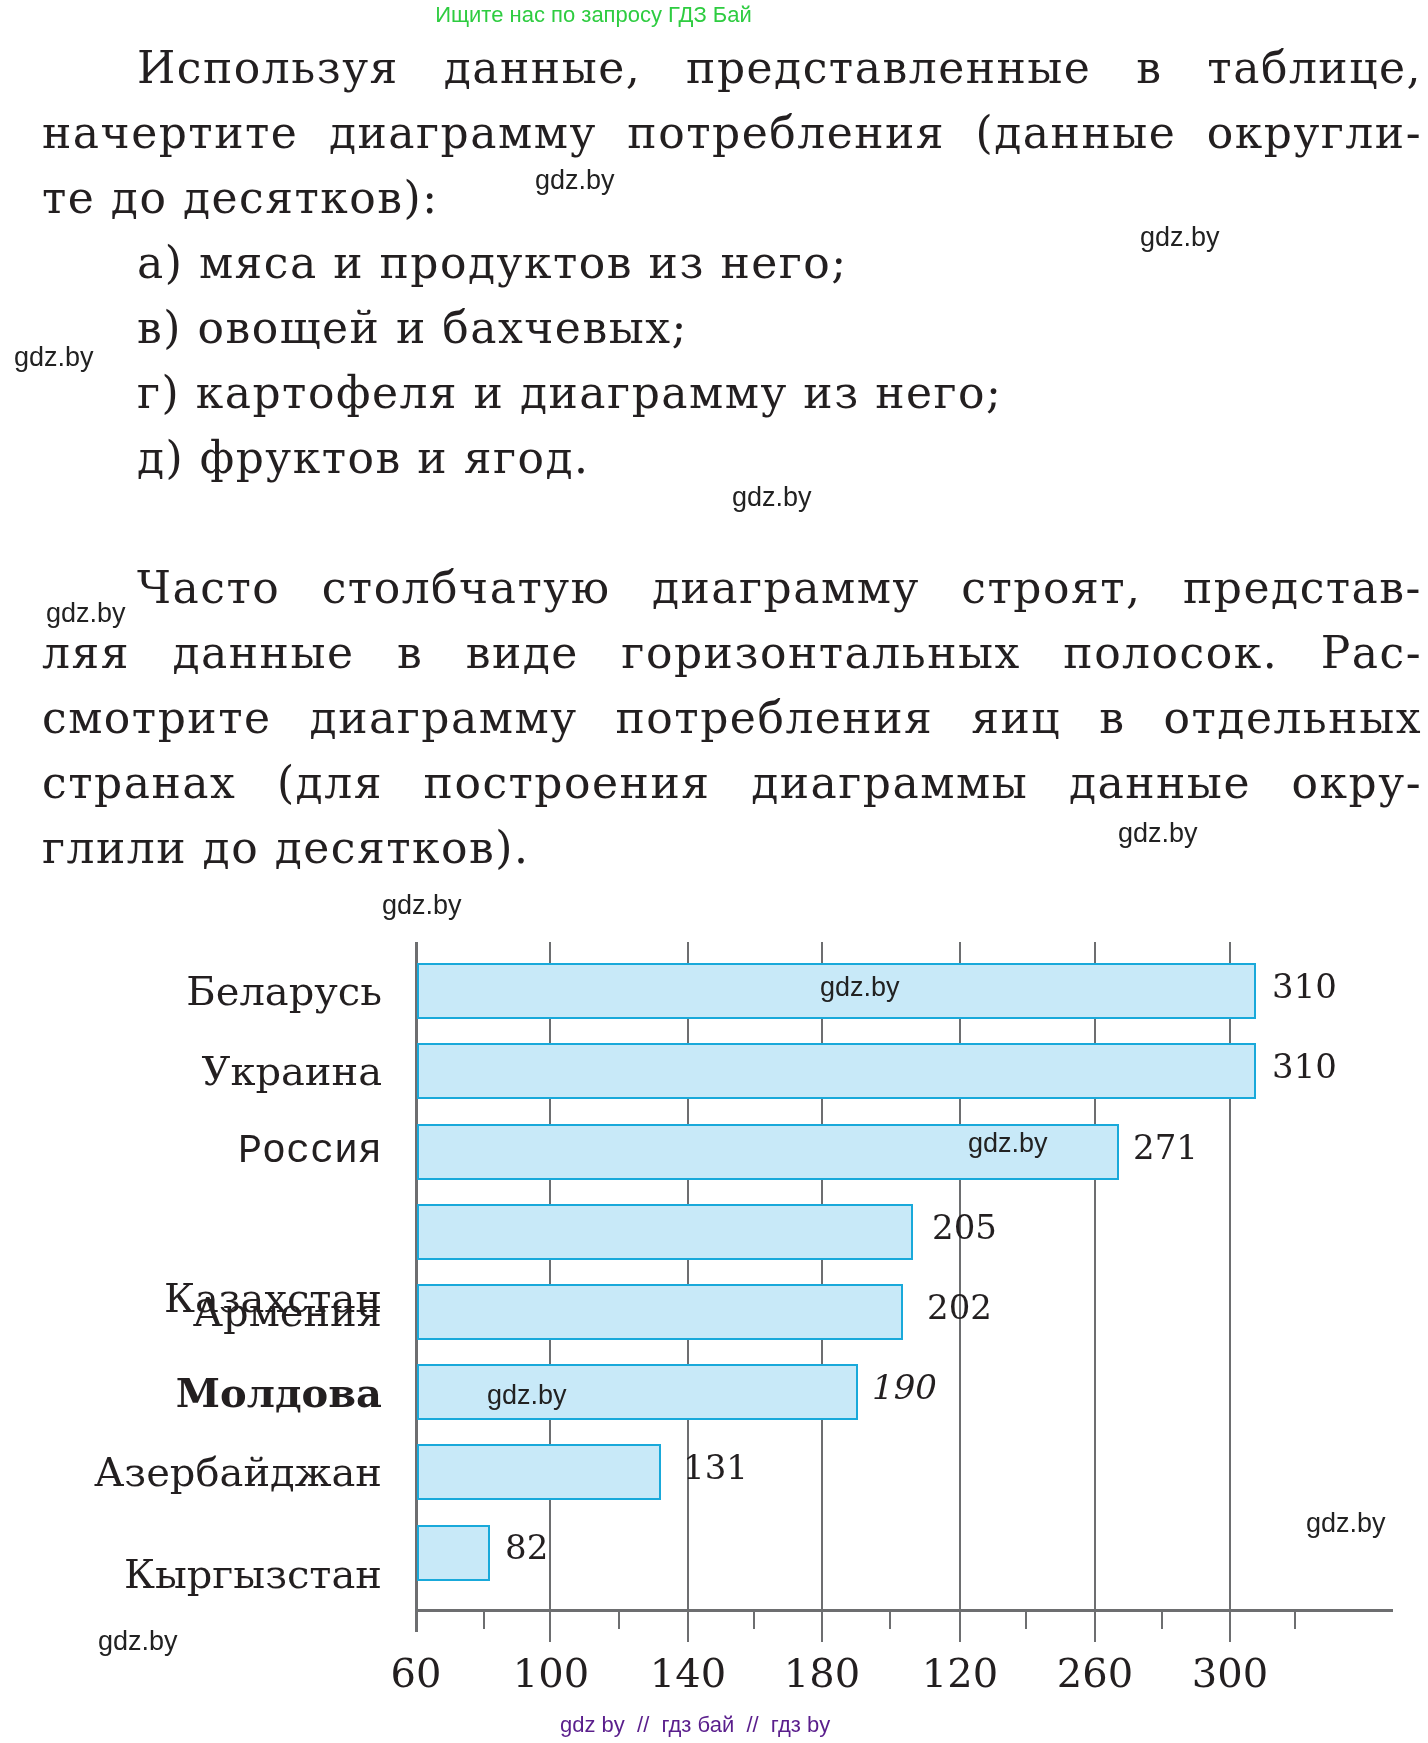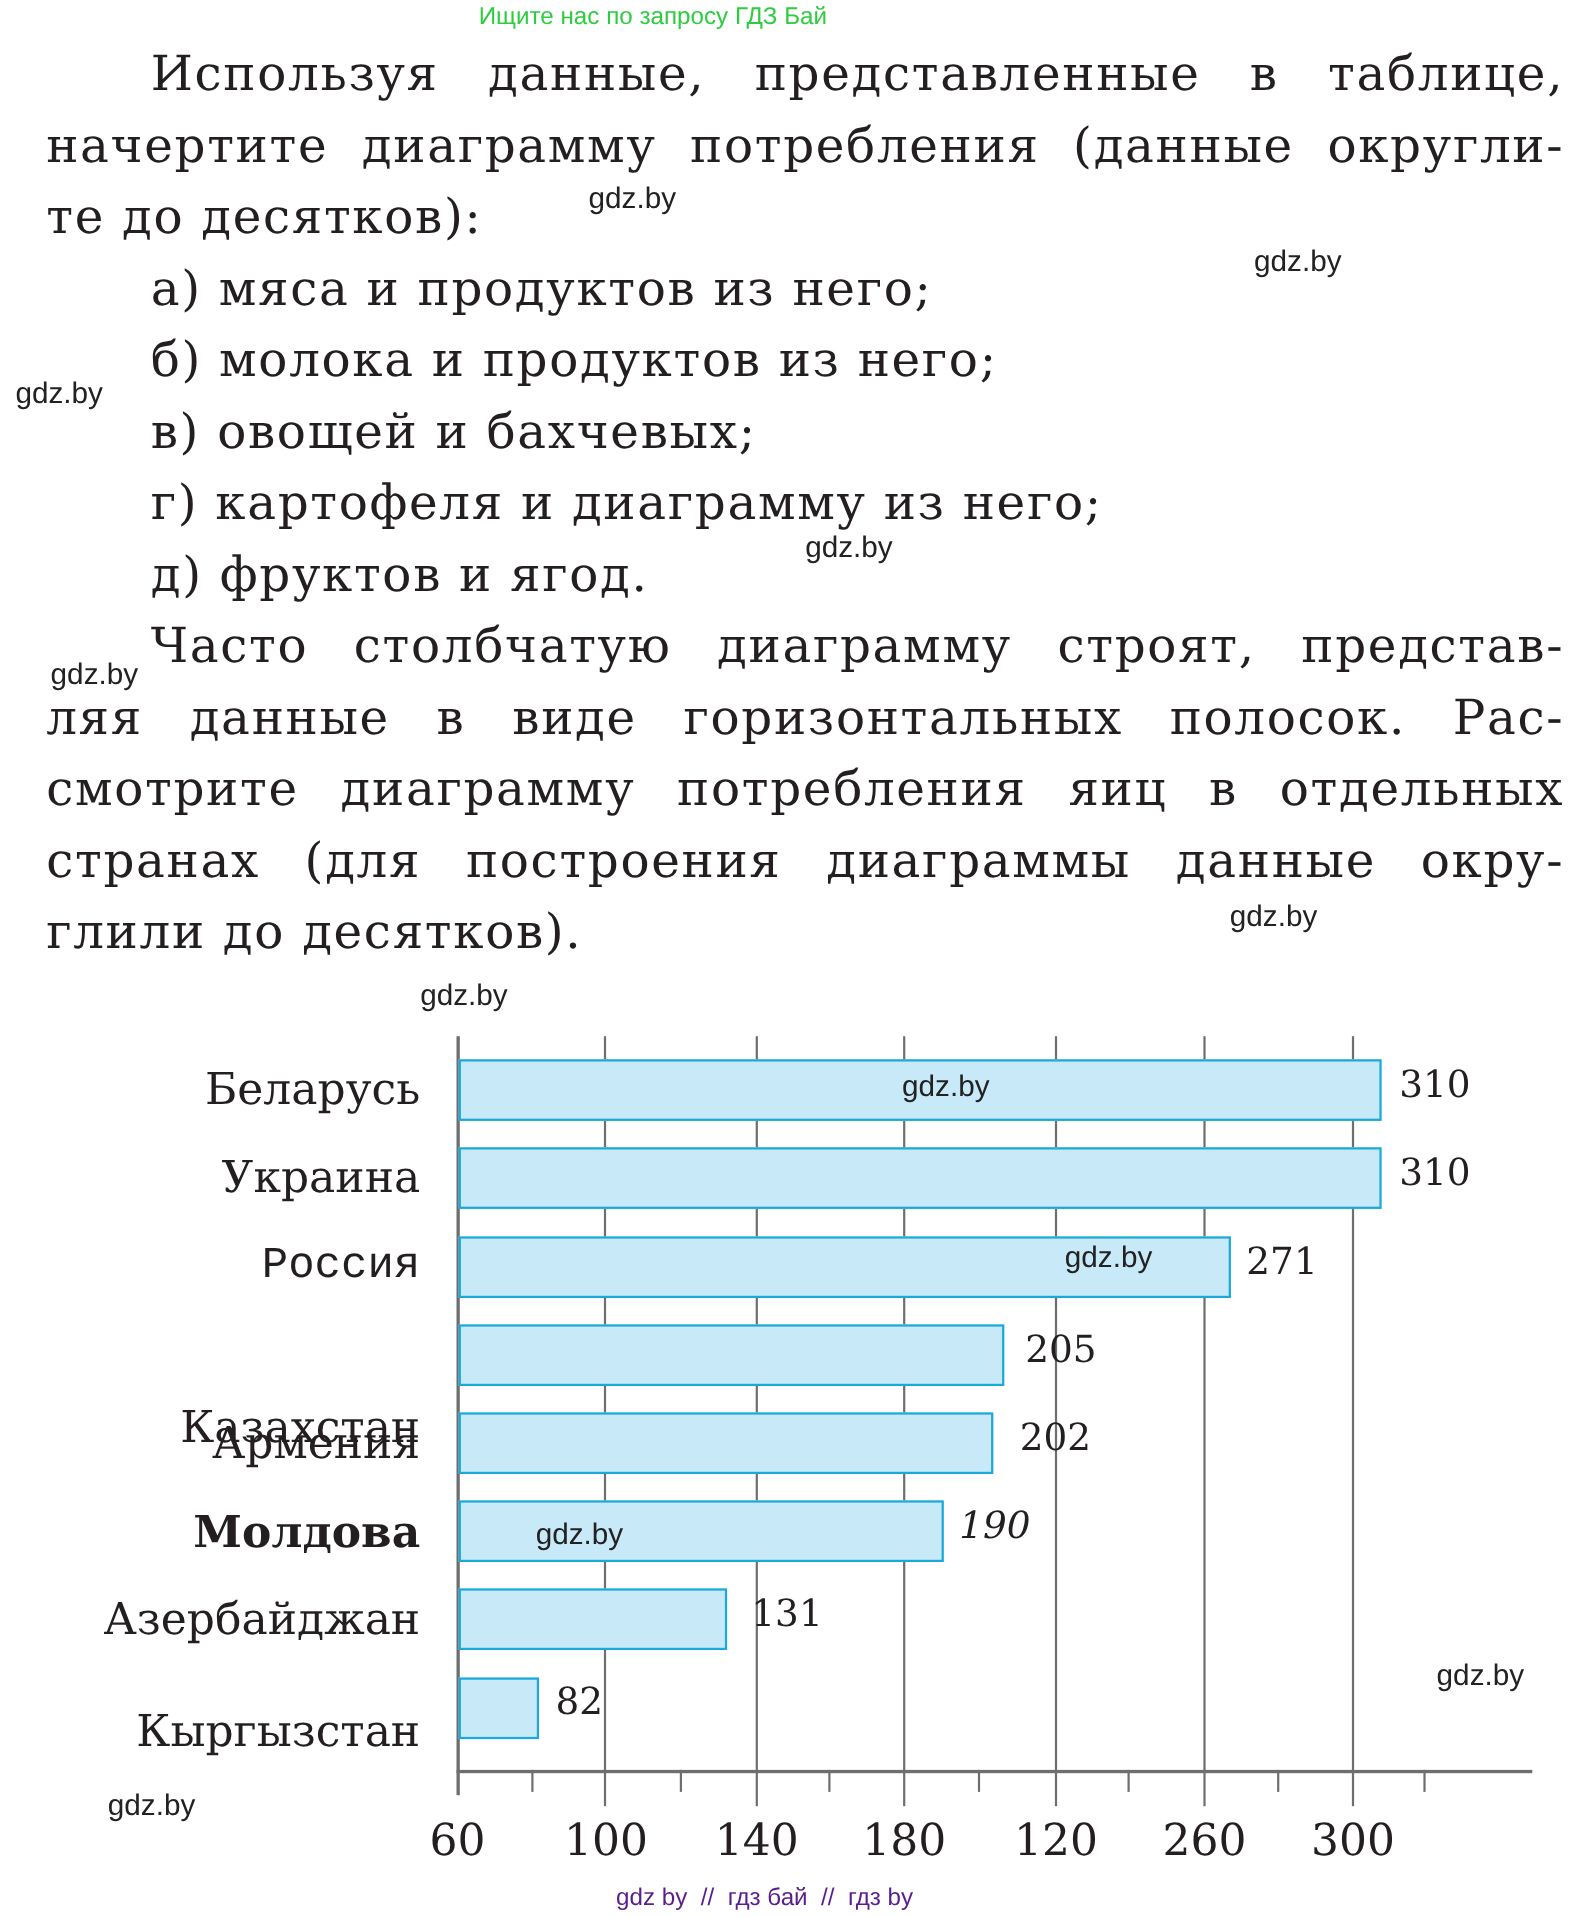--- a/index.html
+++ b/index.html
@@ -30,21 +30,20 @@
 <div class="topbanner">Ищите нас по запросу ГДЗ Бай</div>
 
 <div class="para" style="top:35px;">
   <span class="line justify indent">Используя данные, представленные в таблице,</span>
   <span class="line justify">начертите диаграмму потребления (данные округли-</span>
   <span class="line">те до десятков):</span>
 </div>
 
 <div class="para" style="top:230px;">
   <span class="line indent">а) мяса и продуктов из него;</span>
-  <span class="line indent">б) молока и продуктов из него;</span>
   <span class="line indent">в) овощей и бахчевых;</span>
   <span class="line indent">г) картофеля и диаграмму из него;</span>
   <span class="line indent">д) фруктов и ягод.</span>
 </div>
 
 <div class="para" style="top:555px;">
   <span class="line justify indent">Часто столбчатую диаграмму строят, представ-</span>
   <span class="line justify">ляя данные в виде горизонтальных полосок. Рас-</span>
   <span class="line justify">смотрите диаграмму потребления яиц в отдельных</span>
   <span class="line justify">странах (для построения диаграммы данные окру-</span>

